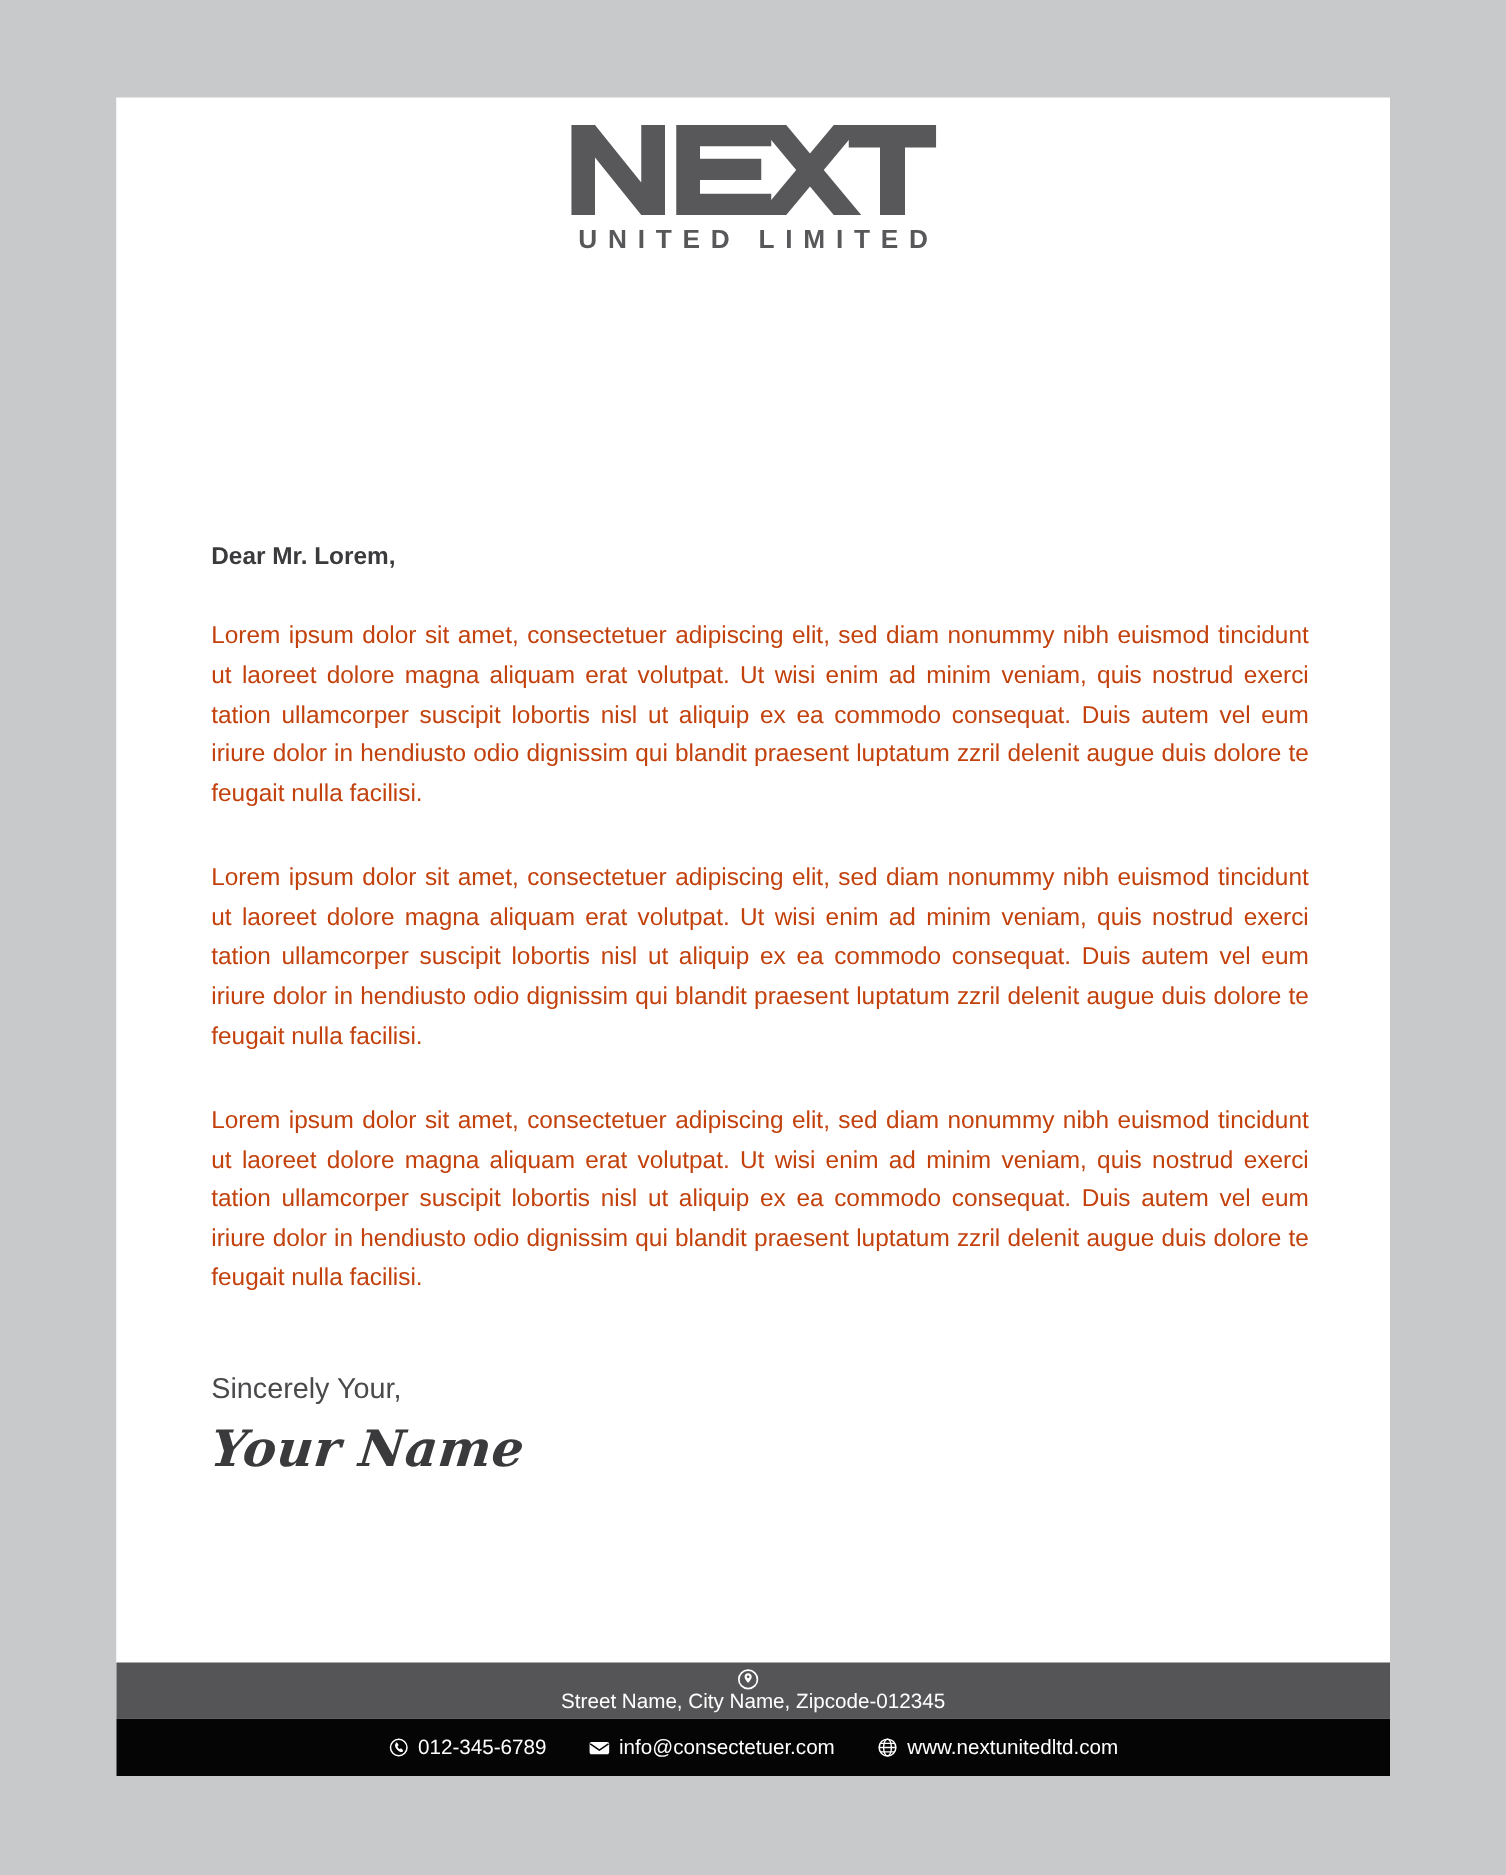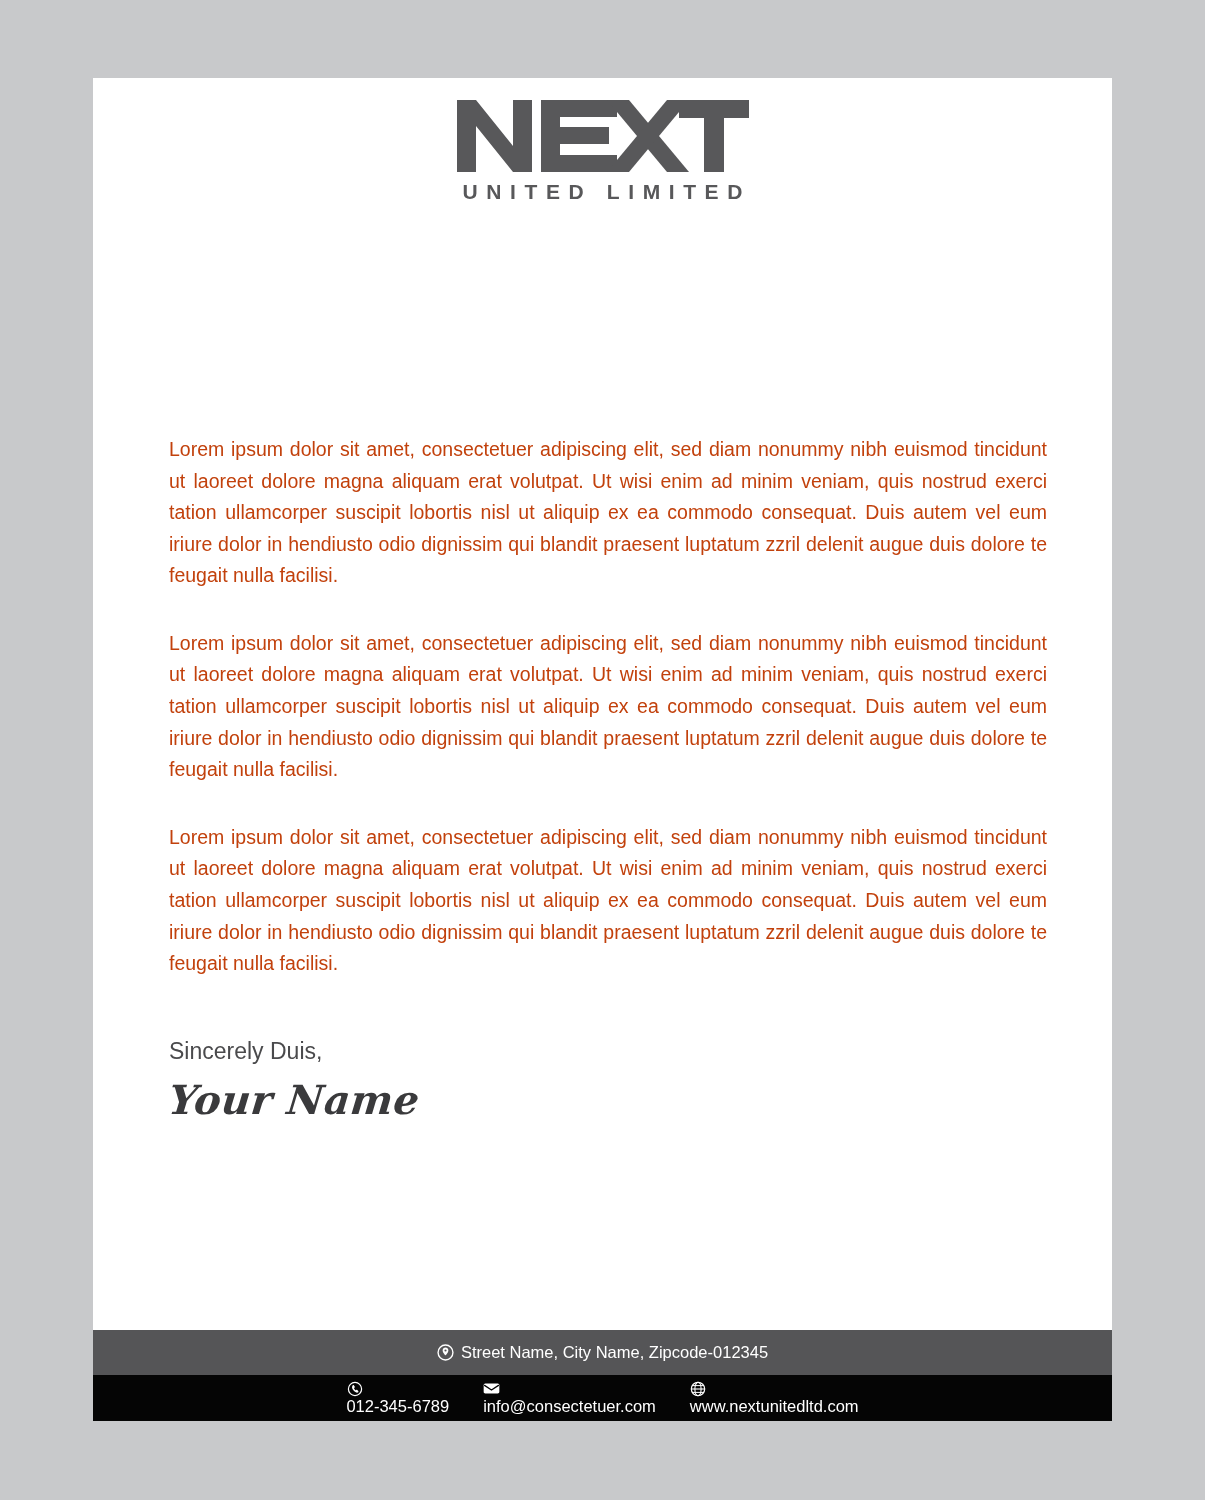--- a/index.html
+++ b/index.html
@@ -115,28 +115,29 @@
     height: 46px;
     background: #050505;
     display: flex;
     align-items: center;
     justify-content: center;
     color: #ffffff;
     font-size: 16.5px;
   }
   .contact-item {
     display: flex;
+    align-items: center;
     margin: 0 17px;
     white-space: nowrap;
+  }
+  .addr-item {
+    display: flex;
+    align-items: center;
+    white-space: nowrap;
     flex-direction: column;
-  }
-  .addr-item {
-    display: flex;
-    align-items: center;
-    white-space: nowrap;
   }
   .ficon {
     display: inline-flex;
     align-items: center;
     justify-content: center;
     width: 17px;
     height: 17px;
     margin-right: 7px;
     flex: 0 0 auto;
   }
@@ -158,24 +159,25 @@
         <polygon points="150,0 172,0 232,72 210,72"></polygon>
         <polygon points="210,0 232,0 172,72 150,72"></polygon>
 
         <polygon points="222,0 292,0 292,18 267,18 267,72 247,72 247,18 222,18"></polygon>
       </g>
     </svg>
     <span class="logo-tagline">UNITED LIMITED</span>
   </div>
 
   <div class="letter">
+    <p class="salutation">Dear Mr. Lorem,</p>
     <p class="para">Lorem ipsum dolor sit amet, consectetuer adipiscing elit, sed diam nonummy nibh euismod tincidunt ut laoreet dolore magna aliquam erat volutpat. Ut wisi enim ad minim veniam, quis nostrud exerci tation ullamcorper suscipit lobortis nisl ut aliquip ex ea commodo consequat. Duis autem vel eum iriure dolor in hendiusto odio dignissim qui blandit praesent luptatum zzril delenit augue duis dolore te feugait nulla facilisi.</p>
     <p class="para">Lorem ipsum dolor sit amet, consectetuer adipiscing elit, sed diam nonummy nibh euismod tincidunt ut laoreet dolore magna aliquam erat volutpat. Ut wisi enim ad minim veniam, quis nostrud exerci tation ullamcorper suscipit lobortis nisl ut aliquip ex ea commodo consequat. Duis autem vel eum iriure dolor in hendiusto odio dignissim qui blandit praesent luptatum zzril delenit augue duis dolore te feugait nulla facilisi.</p>
     <p class="para">Lorem ipsum dolor sit amet, consectetuer adipiscing elit, sed diam nonummy nibh euismod tincidunt ut laoreet dolore magna aliquam erat volutpat. Ut wisi enim ad minim veniam, quis nostrud exerci tation ullamcorper suscipit lobortis nisl ut aliquip ex ea commodo consequat. Duis autem vel eum iriure dolor in hendiusto odio dignissim qui blandit praesent luptatum zzril delenit augue duis dolore te feugait nulla facilisi.</p>
-    <p class="closing">Sincerely Duis,</p>
+    <p class="closing">Sincerely Your,</p>
     <p class="signature">Your Name</p>
   </div>
 
   <div class="footer-address">
     <span class="addr-item">
       <span class="ficon">
         <svg width="17" height="17" viewBox="0 0 16 16" aria-hidden="true">
           <circle cx="8" cy="8" r="7" fill="none" stroke="#ffffff" stroke-width="1.3"></circle>
           <path d="M8 3.4c-1.5 0-2.7 1.2-2.7 2.7 0 2 2.7 4.6 2.7 4.6s2.7-2.6 2.7-4.6c0-1.5-1.2-2.7-2.7-2.7z" fill="#ffffff"></path>
           <circle cx="8" cy="6.1" r="1" fill="#555557"></circle>

